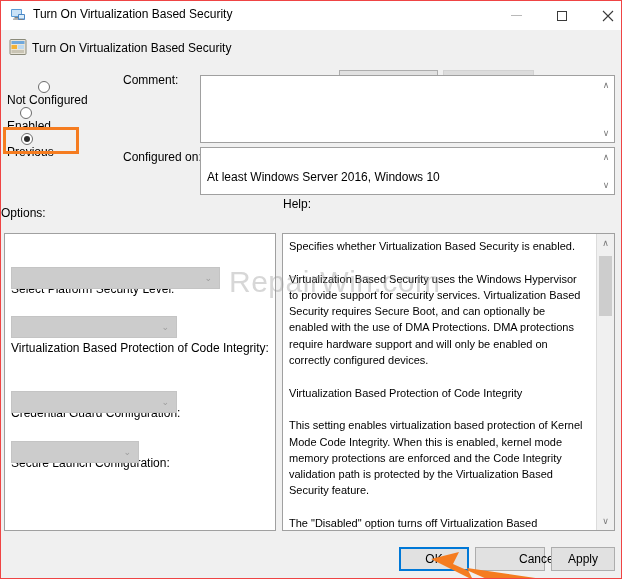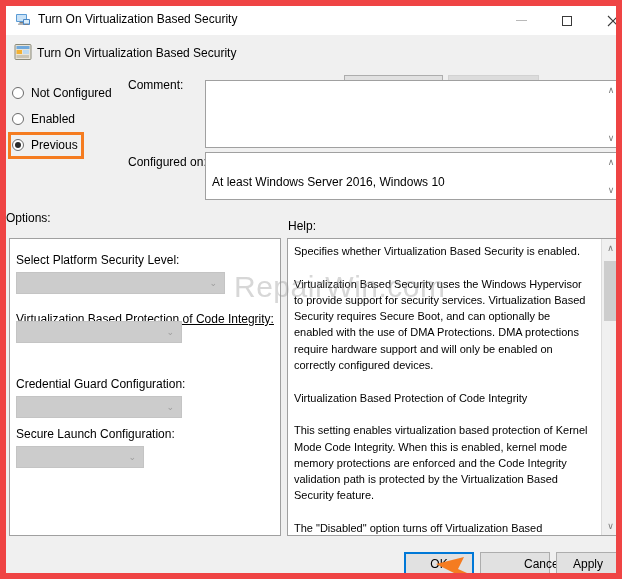--- a/index.html
+++ b/index.html
@@ -9,21 +9,21 @@
   body {
     font-family: "Liberation Sans", sans-serif;
     -webkit-font-smoothing: antialiased;
   }
   #window {
     position: relative;
     width: 622px;
     height: 579px;
     box-sizing: border-box;
     background: #f0f0f0;
-    border: 6px solid #ef4444;
+    border: 1px solid #ef4444;
     overflow: hidden;
   }
 
   
   #titlebar {
     position: absolute;
     left: 0; top: 0;
     width: 622px; height: 29px;
     background: #ffffff;
     border-bottom: 1px solid #e4e4e4;
@@ -81,20 +81,21 @@
     cursor: default;
   }
 
   
   .radio-row {
     position: absolute;
     left: 6px;
     display: flex; align-items: center;
     font-size: 12px; color: #000000;
     cursor: pointer;
+    flex-direction: column;
   }
   #radio-notconfigured { top: 80px; }
   #radio-enabled { top: 106px; align-items: center; }
   #radio-disabled { top: 132px; }
   .radio-mark {
     width: 12px; height: 12px;
     border-radius: 50%;
     border: 1px solid #6b6b6b;
     background: #ffffff;
     box-sizing: border-box;
@@ -154,38 +155,39 @@
     position: absolute;
     left: 0; width: 16px; height: 16px;
     display: flex; align-items: center; justify-content: center;
     color: #7a7a7a; font-size: 9px;
   }
   .sarrow.up { top: 1px; }
   .sarrow.dn { bottom: 1px; }
 
   
   #label-options { left: 0; top: 205px; }
-  #label-help { left: 282px; top: 213px; }
+  #label-help { left: 282px; top: 196px; }
 
   
   #options-panel {
     position: absolute;
     left: 3px; top: 232px;
     width: 272px; height: 298px;
     box-sizing: border-box;
     background: #ffffff;
     border: 1px solid #a0a0a0;
     overflow: hidden;
   }
   .opt-label {
     position: absolute;
     left: 6px;
     font-size: 12px;
     color: #000000;
     white-space: nowrap;
+    margin-top: 34px;
   }
   .opt-select {
     position: absolute;
     left: 6px;
     height: 22px;
     box-sizing: border-box;
     background: #cccccc;
     border: 1px solid #c4c4c4;
   }
   .opt-select .chev {
@@ -364,21 +366,21 @@
   <div class="field-label" id="label-options">Options:</div>
   <div class="field-label" id="label-help">Help:</div>
 
   <div id="options-panel">
 
     <div class="opt-label" style="top:14px;">Select Platform Security Level:</div>
     <div class="opt-select" style="top:33px; width:209px;">
       <span class="chev">⌄</span>
     </div>
 
-    <div class="opt-label" style="top:73px;text-decoration:underline;">Virtualization Based Protection of Code Integrity:</div>
+    <div class="opt-label" style="top:73px;">Virtualization Based Protection of Code Integrity:</div>
     <div class="opt-select" style="top:82px; width:166px;">
       <span class="chev">⌄</span>
     </div>
 
 
     <div class="opt-label" style="top:138px;">Credential Guard Configuration:</div>
     <div class="opt-select" style="top:157px; width:166px;">
       <span class="chev">⌄</span>
     </div>
 

